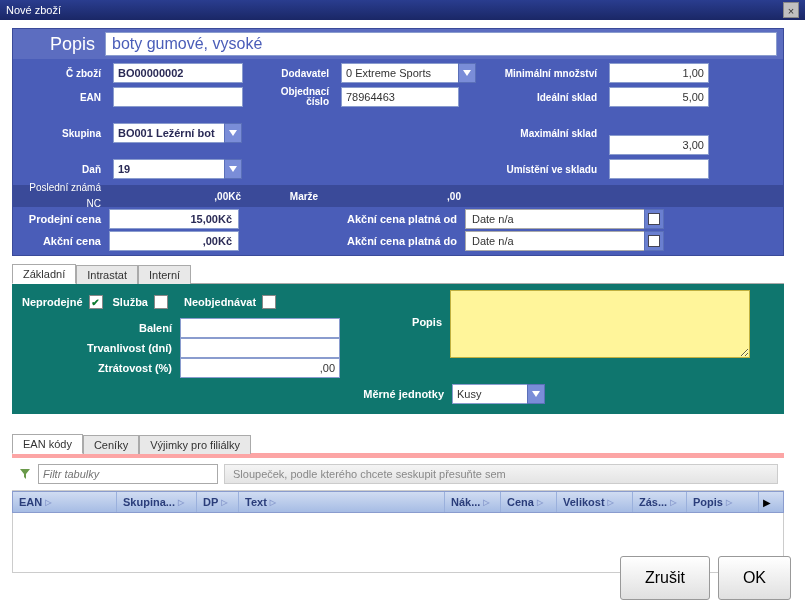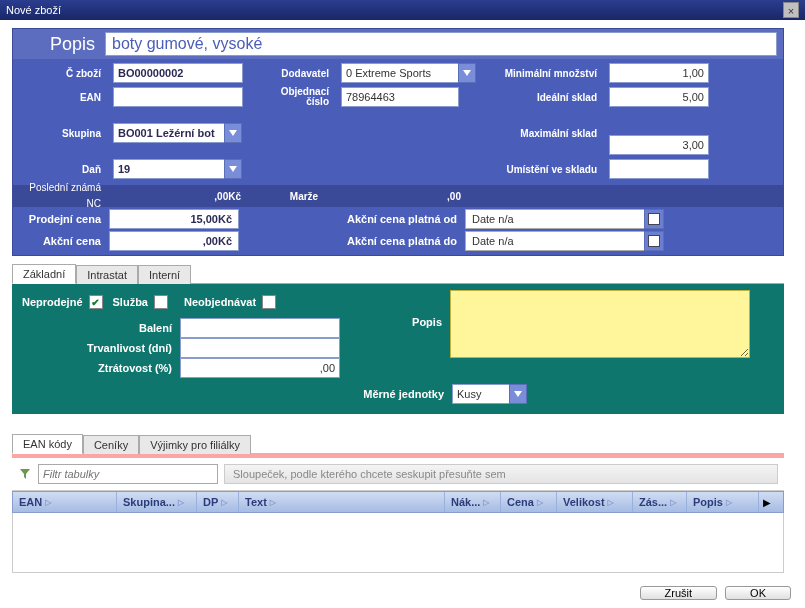--- a/index.html
+++ b/index.html
@@ -38,21 +38,21 @@
   .yellow-area { background: #fff59a; border: 1px solid #c0b040; width: 300px; height: 68px; padding: 2px; color: #333; }
   .lower-tabs { margin-top: 22px; display: flex; border-bottom: 5px solid #fca5a5; height: 22px; align-items: flex-end; }
   .filter-row { display: flex; align-items: center; padding: 6px; gap: 6px; border-bottom: 1px solid #ccc; }
   .filter-input { width: 180px; height: 20px; border: 1px solid #aaa; padding: 0 4px; color: #888; font-style: italic; }
   .group-hint { color: #888; font-size: 11px; background: linear-gradient(to bottom,#f4f4f4,#e4e4e4); padding: 3px 8px; height: 20px; flex: 1; border: 1px solid #ccc; }
   .grid-header { display: flex; background: linear-gradient(to bottom,#d0dcf2,#a6bce4); height: 22px; align-items: center; border: 1px solid #8a9cce; }
   .gh-cell { padding: 0 6px; color: #2a3d7a; font-weight: bold; font-size: 11px; border-right: 1px solid #9ab0dc; display: flex; align-items: center; gap: 3px; cursor: pointer; height: 100%; }
   .gh-arrow { color: #8a9cce; font-size: 8px; }
   .grid-body { height: 60px; background: #fff; border: 1px solid #ccc; border-top: none; }
   .footer { position: absolute; bottom: 8px; right: 14px; display: flex; gap: 8px; }
-  .btn { padding: 0 24px; background: linear-gradient(to bottom,#fff,#e0e0e0); border: 1px solid #999; border-radius: 3px; cursor: pointer; font-size: 11px; }
+  .btn { padding: 12px 24px; background: linear-gradient(to bottom,#fff,#e0e0e0); border: 1px solid #999; border-radius: 3px; cursor: pointer; font-size: 16px; }
   .filter-icon { width: 14px; height: 14px; display: inline-flex; align-items: center; justify-content: center; color: #5a8a3a; }
   .cal-icon { width: 12px; height: 12px; background: #fff; border: 1px solid #445; position: relative; }
   .right-arrow { color: #000; font-size: 10px; padding: 0 4px; cursor: pointer; }
 </style>
 </head>
 <body>
 
 <div class="titlebar">
   <span>Nové zboží</span>
   <span class="close">×</span>
@@ -177,21 +177,21 @@
       </div>
       <div style="display:flex;gap:8px;align-items:flex-start;">
         <div class="m-label" style="margin-top:26px;width:40px">Popis</div>
         <textarea class="yellow-area" style=""></textarea>
       </div>
     </div>
     <div style="display:flex;align-items:center;margin-top:6px;gap:8px;">
       <div style="width:318px"></div>
       <div class="m-label" style="width:96px">Měrné jednotky</div>
       <div class="select-wrap">
-        <input class="field-input light" style="width: 58px;" value="Kusy">
+        <input class="field-input light" style="width: 76px;" value="Kusy">
         <span class="dd-btn">
             <svg viewBox="0 0 8 6">
               <path d="M0 0 L8 0 L4 6 Z" fill="#fff"></path>
             </svg>
           </span>
       </div>
     </div>
   </div>
 
   <div class="lower-tabs">

